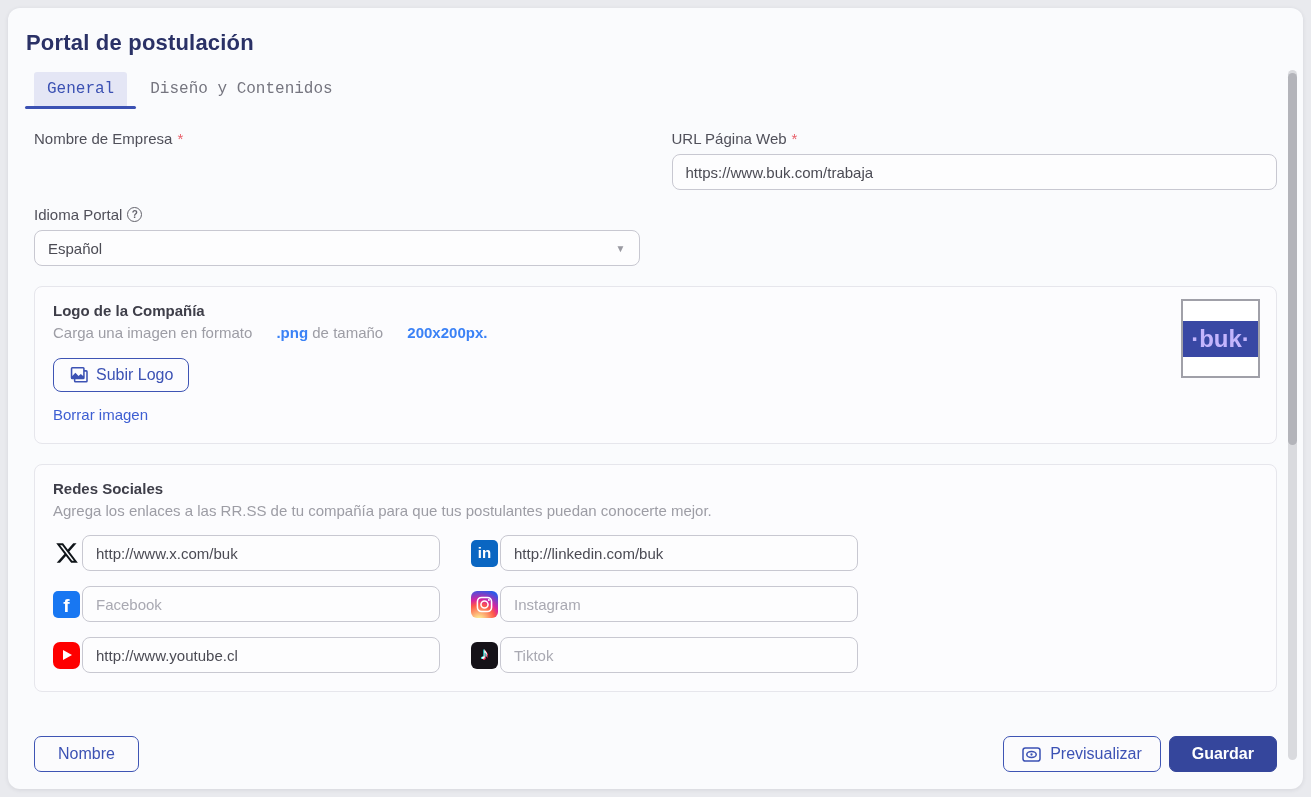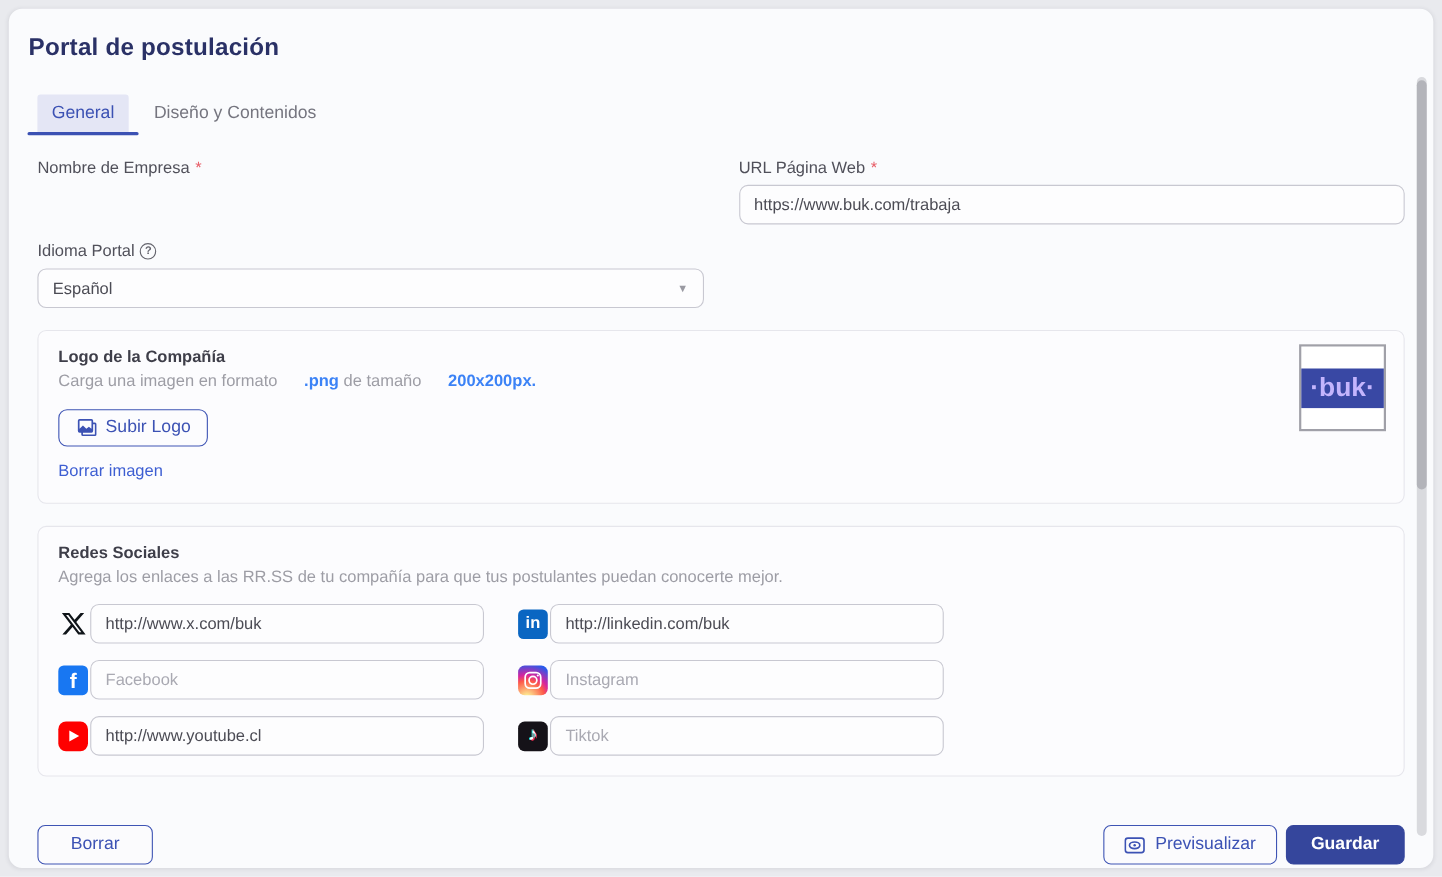--- a/index.html
+++ b/index.html
@@ -12,21 +12,21 @@
     overflow:hidden;
   }
   .card {
     position:absolute; left:8px; top:8px; width:1295px; height:781px;
     background:#fafbfd; border-radius:12px;
     box-shadow:0 1px 4px rgba(40,40,60,.10);
     padding:22px 26px 0 18px;
   }
   .page-title { font-size:22px; font-weight:700; color:#2a3166; letter-spacing:.2px; }
 
-  .tabs { display:flex; align-items:center; gap:10px; margin-top:30px; margin-left:8px; }
+  .tabs { display:flex; align-items:center; gap:10px; margin-top:16px; margin-left:8px;font-family:Liberation Mono, monospace; }
   .tab { font-size:16px; padding:8px 13px; color:#75757f; cursor:pointer; position:relative; }
   .tab--active { background:#e4e6f5; color:#3b51b3; border-radius:3px 3px 0 0; font-weight:400; }
   .tab--active::after {
     content:""; position:absolute; left:-9px; right:-9px; bottom:-3px; height:3px;
     background:#3b51b3; border-radius:2px;
   }
 
   .fields-grid { display:grid; grid-template-columns:1fr 1fr; column-gap:32px; margin-top:24px; margin-left:8px; }
   .field-label { font-size:15px; color:#50505a; margin-bottom:7px; display:flex; align-items:center; gap:5px; }
   .required { color:#e8606a; }
@@ -226,21 +226,21 @@
 
       <div class="social-row">
         <span class="icon-badge badge-tiktok">♪</span>
         <input class="text-input social-input" type="text" placeholder="Tiktok" style="">
       </div>
 
     </div>
   </div>
 
   <div class="footer">
-    <button class="btn btn-outline btn-volver">Borrar</button>
+    <button class="btn btn-outline btn-volver">Nombre</button>
     <div class="footer-right">
       <button class="btn btn-outline btn-preview">
         <span style="display:inline-flex;">
           <svg width="19" height="17" viewBox="0 0 20 18" fill="none" stroke="#3c52b4" stroke-width="1.6" xmlns="http://www.w3.org/2000/svg">
             <rect x="1" y="2" width="18" height="14" rx="2.5"></rect>
             <ellipse cx="10" cy="9" rx="5" ry="3.2"></ellipse>
             <circle cx="10" cy="9" r="1.2" fill="#3c52b4" stroke="none"></circle>
           </svg>
         </span>
         <span>Previsualizar</span>

